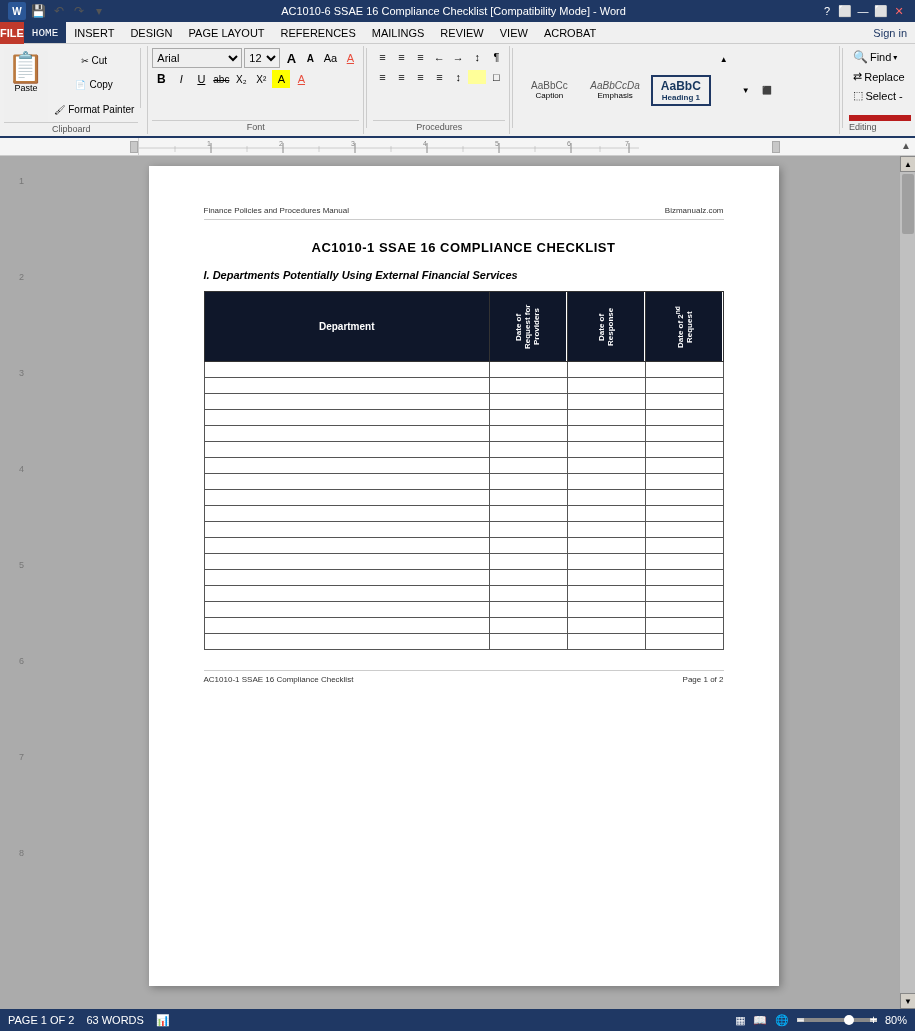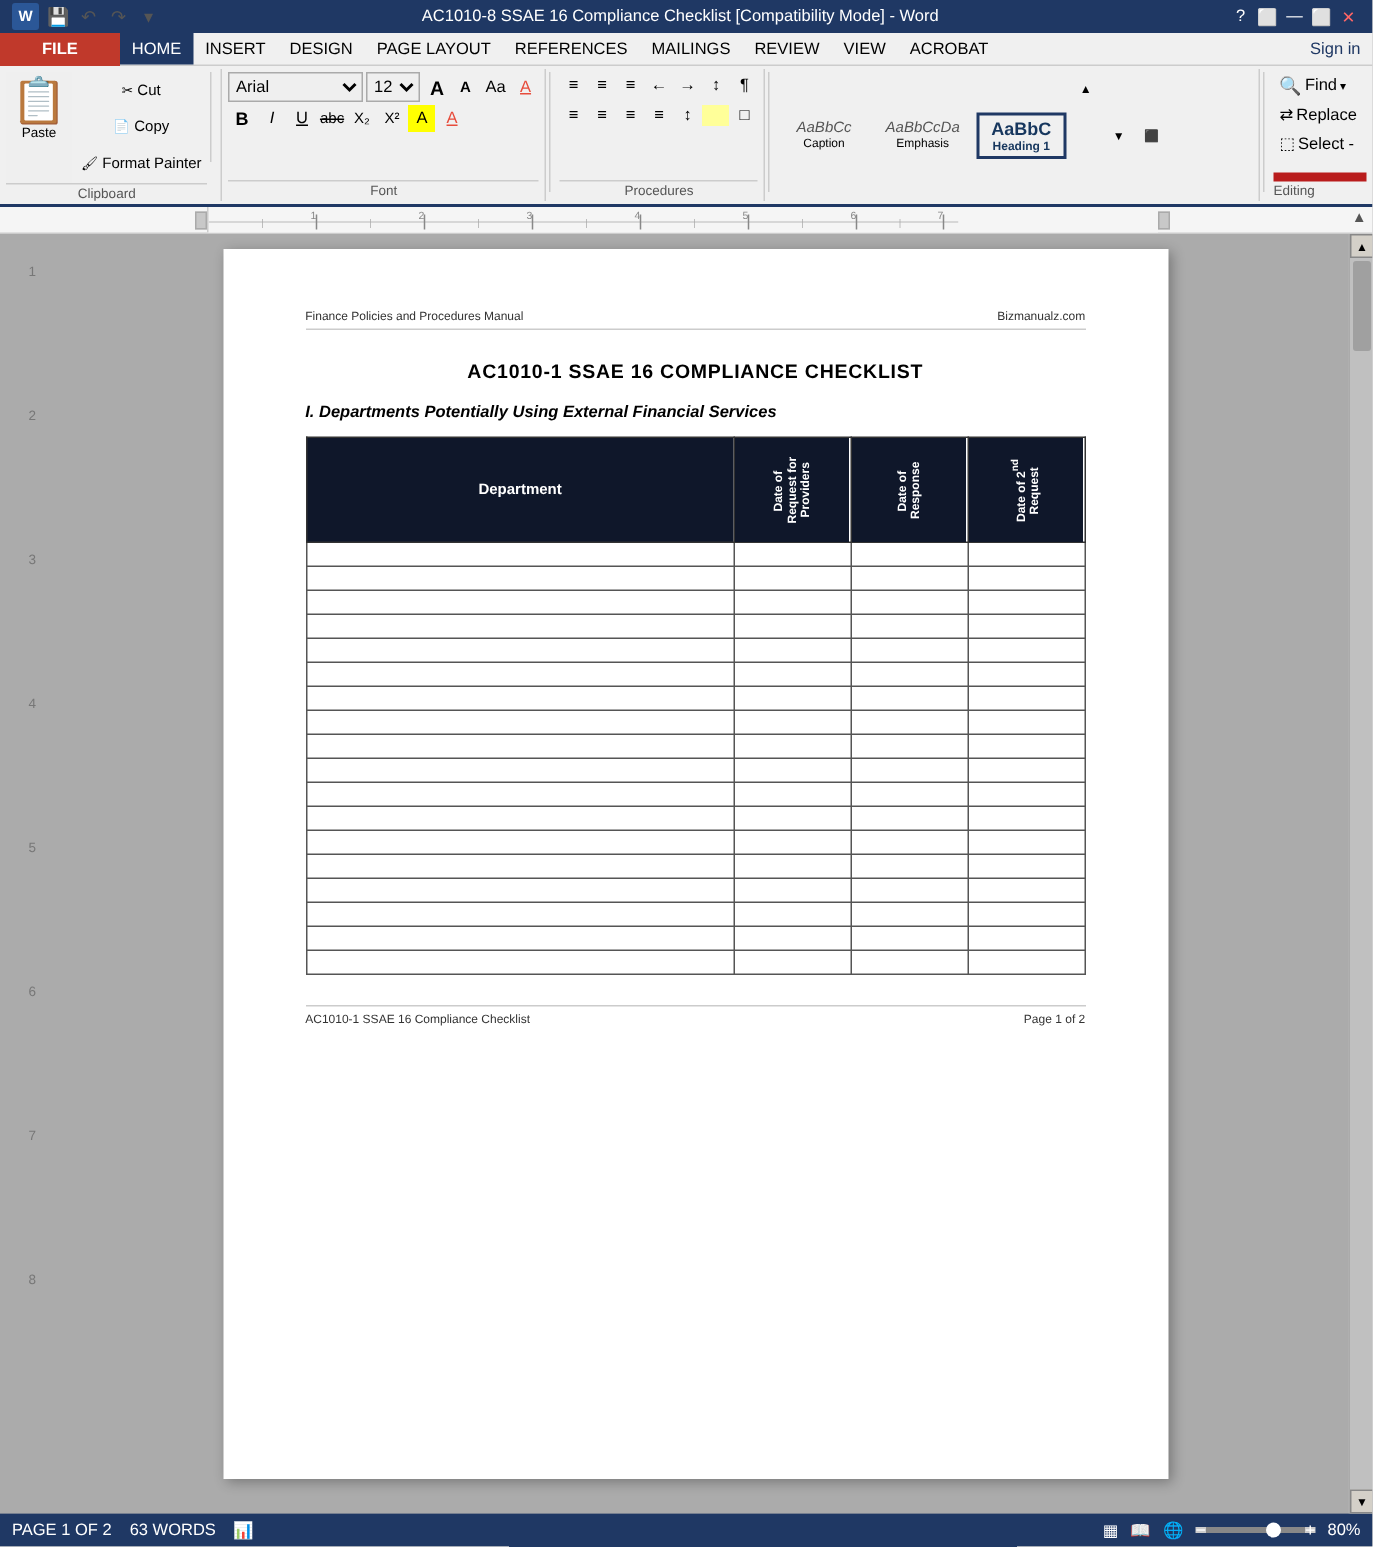--- a/index.html
+++ b/index.html
@@ -36,21 +36,21 @@
       border-bottom: 1px solid #ccc;
     }
     .menu-item {
       padding: 2px 8px;
       font-size: 11px;
       cursor: pointer;
       height: 100%;
       display: flex;
       align-items: center;
     }
-    .menu-item.active { background: #1f3864; color: white; }
+    .menu-item.active { background: #1f3864; color: white; font-family: Liberation Mono, monospace; }
 
     
     #ribbon {
       background: #f0f0f0;
       border-bottom: 2px solid #1f3864;
       padding: 2px 0;
       display: flex;
       align-items: stretch;
       min-height: 90px;
     }
@@ -382,21 +382,21 @@
       color: #333;
       margin-top: 20px;
       border-top: 1px solid #ccc;
       padding-top: 4px;
     }
 
     
     #file-btn {
       background: #c0392b;
       color: white;
-      padding: 2px 28px;
+      padding: 2px 0;
       font-size: 11px;
       font-weight: bold;
       border: none;
       cursor: pointer;
       height: 22px;
       display: flex;
       align-items: center;
     }
 
     
@@ -432,21 +432,21 @@
   <div style="display:flex;align-items:center;gap:4px;width:80px;">
     <div style="width:18px;height:18px;background:#2b5797;border-radius:2px;display:flex;align-items:center;justify-content:center;color:white;font-weight:bold;font-size:10px;">W</div>
   </div>
 
   <div style="position:absolute;left:30px;top:2px;display:flex;gap:2px;align-items:center;">
     <button class="qa-btn">💾</button>
     <button class="qa-btn">↶</button>
     <button class="qa-btn">↷</button>
     <button class="qa-btn">▾</button>
   </div>
-  <div class="title-text" style="font-size:11px;color:white;">AC1010-8 SSAE 16 Compliance Checklist [Compatibility Mode] - Word</div>
+  <div class="title-text" style="font-size:11px;color:white;">AC1010-6 SSAE 16 Compliance Checklist [Compatibility Mode] - Word</div>
   <div style="display:flex;gap:2px;align-items:center;">
     <button class="ctrl-btn">?</button>
     <button class="ctrl-btn">⬜</button>
     <button class="ctrl-btn">—</button>
     <button class="ctrl-btn">⬜</button>
     <button class="ctrl-btn" style="color:#ff6666;">✕</button>
   </div>
 </div>
 
 <div id="menu-bar" style="position:relative;">
@@ -534,21 +534,21 @@
       <button class="icon-btn">□</button>
     </div>
     <div class="para-group-label">Procedures</div>
   </div>
 
   <div class="divider" style="margin-top:2px;height:80px;"></div>
 
   <div class="styles-group" style="justify-content:flex-start;">
     <div class="styles-row" style="flex:1;align-items:center;">
       <button class="style-btn">
-        <div style="font-size:10px;color:#555;font-style:italic;">AaBbCc</div>
+        <div style="font-size:10px;color:#555;">AaBbCc</div>
         <div style="font-size:8px;">Caption</div>
       </button>
       <button class="style-btn">
         <div style="font-size:10px;color:#555;font-style:italic;">AaBbCcDa</div>
         <div style="font-size:8px;">Emphasis</div>
       </button>
       <button class="style-btn heading1" style="border:2px solid #1f3864;">
         <div style="font-size:12px;font-weight:bold;color:#17375e;">AaBbC</div>
         <div style="font-size:8px;">Heading 1</div>
       </button>

